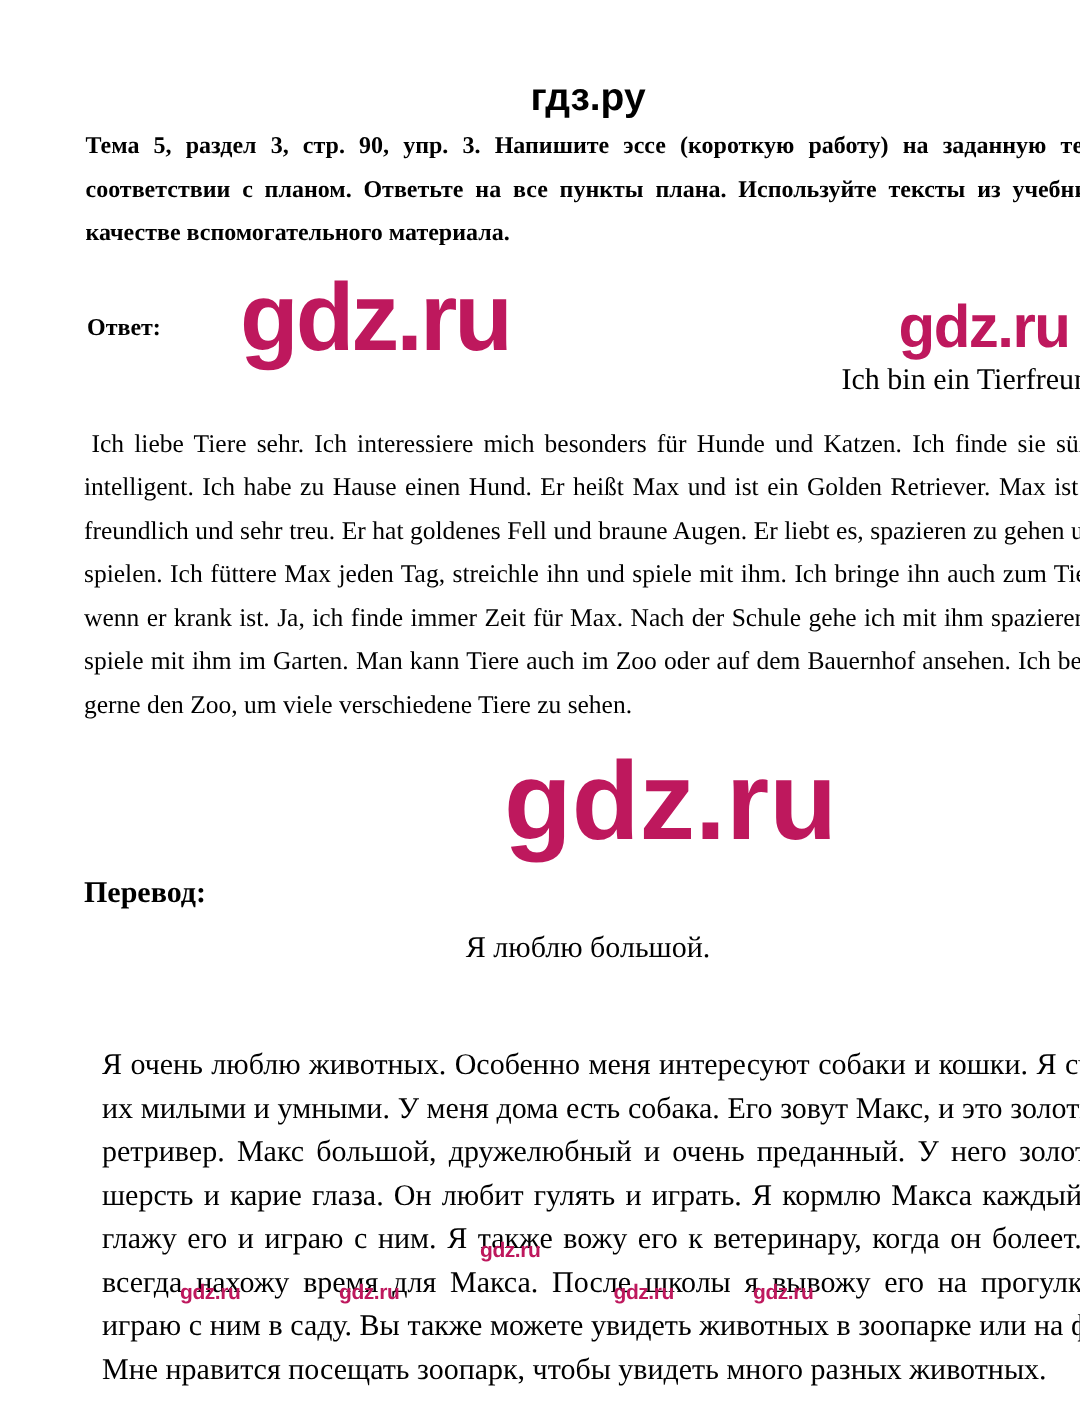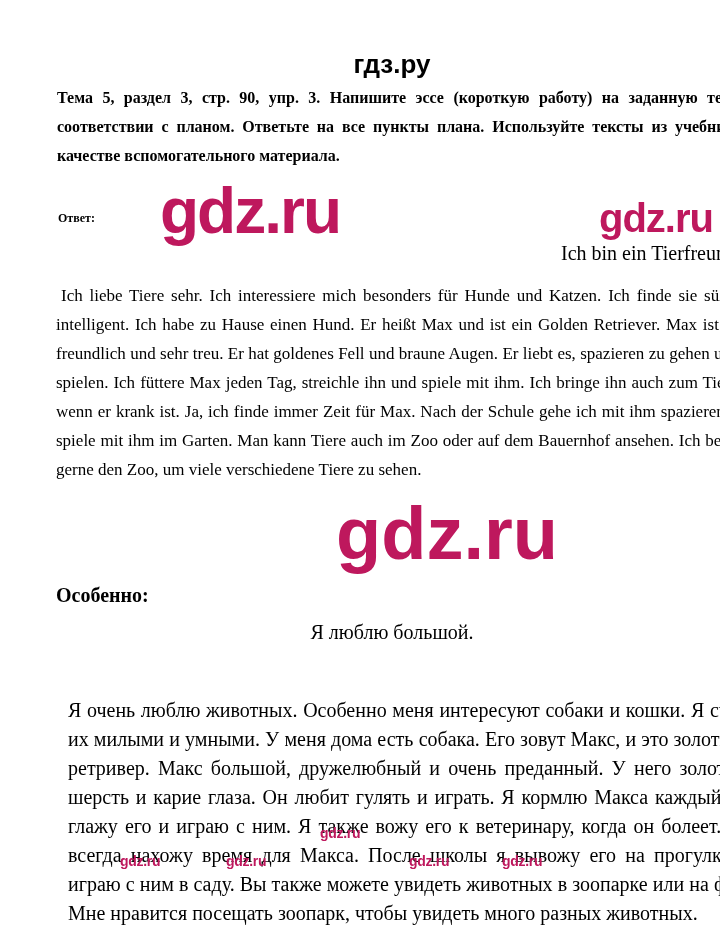--- a/index.html
+++ b/index.html
@@ -26,21 +26,21 @@
     top: 35px; left: 9px; width: 702px;
     font-weight: bold;
     font-size: 16px;
     line-height: 29px;
     text-align: justify;
   }
 
   .answer-label {
     top: 156px; left: 10px;
     font-weight: bold;
-    font-size: 12px;
+    font-size: 16px;
     line-height: 29px;
   }
 
   .essay-title {
     top: 191px; left: 0; right: 0;
     text-align: right;
     font-size: 20px;
     line-height: 29px;
     padding-left: 16px;
   }
@@ -99,21 +99,21 @@
 <div class="abs logo">гдз.ру</div>
 
 <div class="abs task-text">Тема 5, раздел 3, стр. 90,  упр. 3. Напишите эссе (короткую работу) на заданную тему в соответствии с планом. Ответьте на все пункты плана. Используйте тексты из учебника в качестве вспомогательного материала.</div>
 
 <div class="abs answer-label">Ответ:</div>
 
 <div class="abs essay-title">Ich bin ein Tierfreund</div>
 
 <div class="abs essay-body">Ich liebe Tiere sehr. Ich interessiere mich besonders für Hunde und Katzen. Ich finde sie süß und intelligent. Ich habe zu Hause einen Hund. Er heißt Max und ist ein Golden Retriever. Max ist groß, freundlich und sehr treu. Er hat goldenes Fell und braune Augen. Er liebt es, spazieren zu gehen und zu spielen. Ich füttere Max jeden Tag, streichle ihn und spiele mit ihm. Ich bringe ihn auch zum Tierarzt, wenn er krank ist. Ja, ich finde immer Zeit für Max. Nach der Schule gehe ich mit ihm spazieren oder spiele mit ihm im Garten. Man kann Tiere auch im Zoo oder auf dem Bauernhof ansehen. Ich besuche gerne den Zoo, um viele verschiedene Tiere zu sehen.</div>
 
-<div class="abs translation-label">Особенно:</div>
+<div class="abs translation-label">Перевод:</div>
 
 <div class="abs translation-title">Я люблю большой.</div>
 
 <div class="abs translation-body">Я очень люблю животных. Особенно меня интересуют собаки и кошки. Я считаю их милыми и умными. У меня дома есть собака. Его зовут Макс, и это золотистый ретривер. Макс большой, дружелюбный и очень преданный. У него золотистая шерсть и карие глаза. Он любит гулять и играть. Я кормлю Макса каждый день, глажу его и играю с ним. Я также вожу его к ветеринару, когда он болеет. Да, я всегда нахожу время для Макса. После школы я вывожу его на прогулку или играю с ним в саду. Вы также можете увидеть животных в зоопарке или на ферме. Мне нравится посещать зоопарк, чтобы увидеть много разных животных.</div>
 
 <div class="abs wm wm-large-left">gdz.ru</div>
 
 <div class="abs wm wm-right">gdz.ru</div>
 
 <div class="abs wm wm-large-center">gdz.ru</div>

